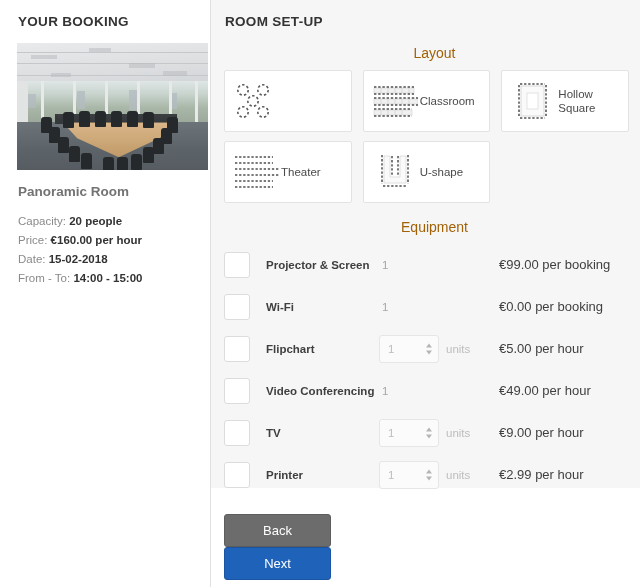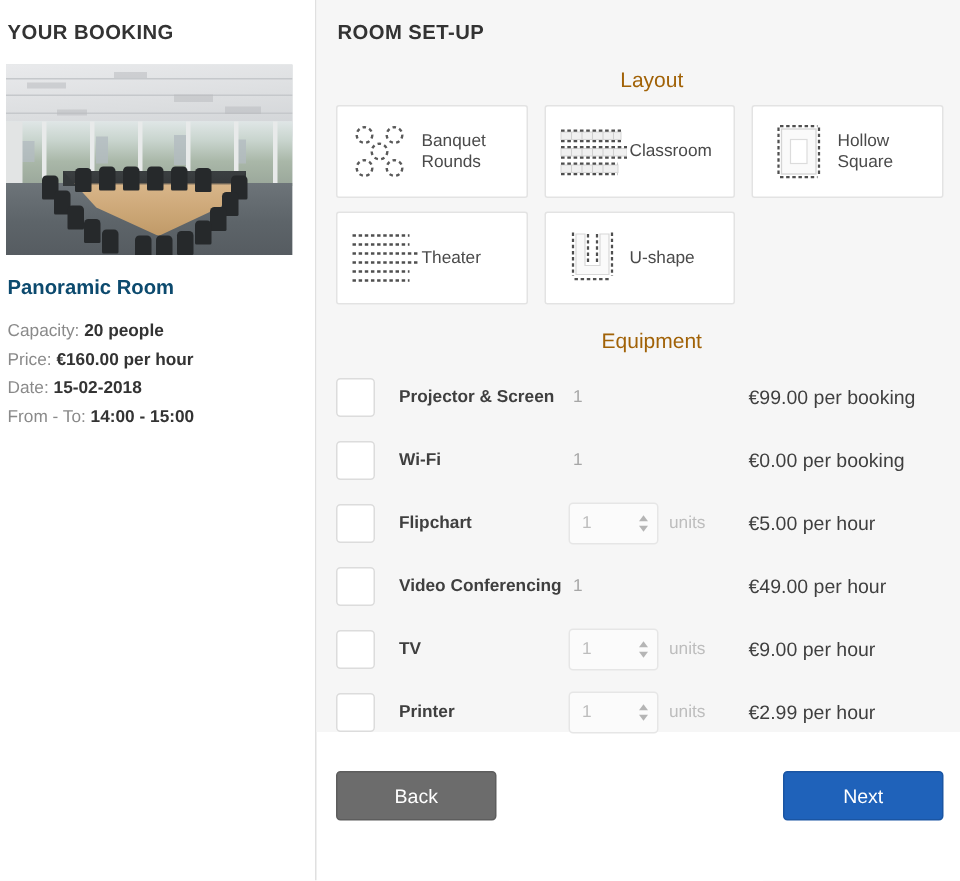--- a/index.html
+++ b/index.html
@@ -17,21 +17,21 @@
     display: flex;
     position: relative;
   }
 
   
   #left-panel {
     width: 211px;
     height: 587px;
     background: #ffffff;
     border-right: 1px solid #e0e0e0;
-    padding: 14px 10px 0 4px;
+    padding: 14px 10px 0 17px;
     flex: 0 0 211px;
   }
 
   .panel-title {
     font-size: 13.5px;
     font-weight: bold;
     color: #333333;
     letter-spacing: 0.3px;
     margin: 0 0 14px 1px;
   }
@@ -90,21 +90,21 @@
     width: 11px; height: 16px;
     background: #26292b;
     border-radius: 3px 3px 1px 1px;
   }
   .ph-wall-l {
     position:absolute; left:0; top:30%; width:6%; height:34%;
     background:#e2e4e4;
   }
 
   .room-name {
-    color: #0c4a6e;
+    color: #737373;
     font-size: 13.5px;
     font-weight: bold;
     margin: 14px 0 0 1px;
     cursor: pointer;
   }
 
   .booking-details { margin-top: 13px; margin-left: 1px; }
   .detail-row {
     font-size: 11.5px;
     color: #8a8a8a;
@@ -233,22 +233,23 @@
     flex: 1 1 auto;
     font-size: 13px;
     color: #3f3f3f;
     line-height: 14px;
     padding-left: 4px;
   }
 
   
   .footer-btns {
     display: flex;
-    justify-content: space-between;
+    justify-content: center;
     margin-top: 18px;
+    flex-direction: column;
   }
   .btn {
     width: 107px;
     height: 33px;
     border-radius: 3px;
     font-size: 13px;
     color: #ffffff;
     display: flex;
     align-items: center;
     justify-content: center;
@@ -350,21 +351,20 @@
           <svg width="44" height="40" viewBox="0 0 44 40">
             <g fill="none" stroke="#5a5a5a" stroke-width="1.6" stroke-dasharray="2.4 2.2">
               <circle cx="9" cy="9" r="5.2"></circle>
               <circle cx="29" cy="9" r="5.2"></circle>
               <circle cx="19" cy="20" r="5.2"></circle>
               <circle cx="9" cy="31" r="5.2"></circle>
               <circle cx="29" cy="31" r="5.2"></circle>
             </g>
           </svg>
         </span>
-        <span class="layout-name">Banquet Rounds</span>
       </div>
 
       <div class="layout-card">
         <span class="layout-icon">
           <svg width="46" height="40" viewBox="0 0 46 40">
             <g>
               <rect x="2" y="7" width="40" height="5" fill="#f0f0f0" stroke="#d8d8d8" stroke-width="0.7"></rect>
               <rect x="2" y="18" width="44" height="5" fill="#f0f0f0" stroke="#d8d8d8" stroke-width="0.7"></rect>
               <rect x="2" y="29" width="38" height="5" fill="#f0f0f0" stroke="#d8d8d8" stroke-width="0.7"></rect>
               <g stroke="#4f4f4f" stroke-width="1.5" stroke-dasharray="2.4 1.8">

